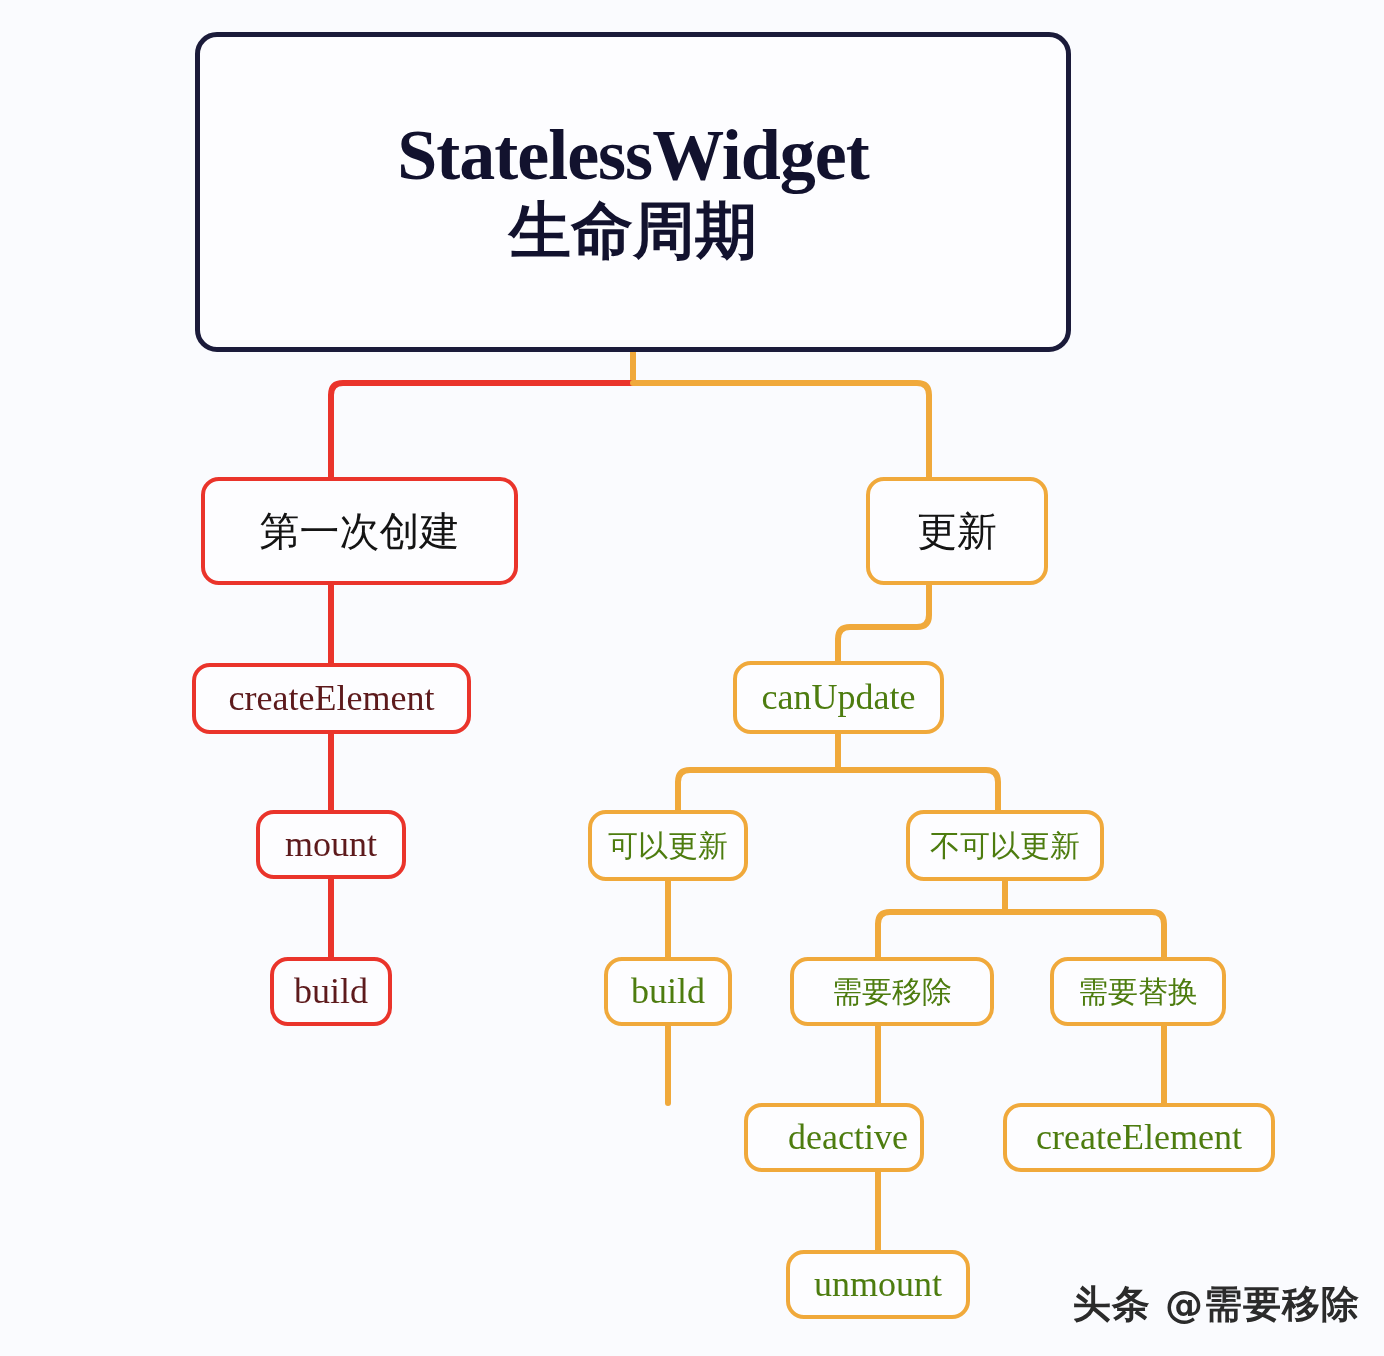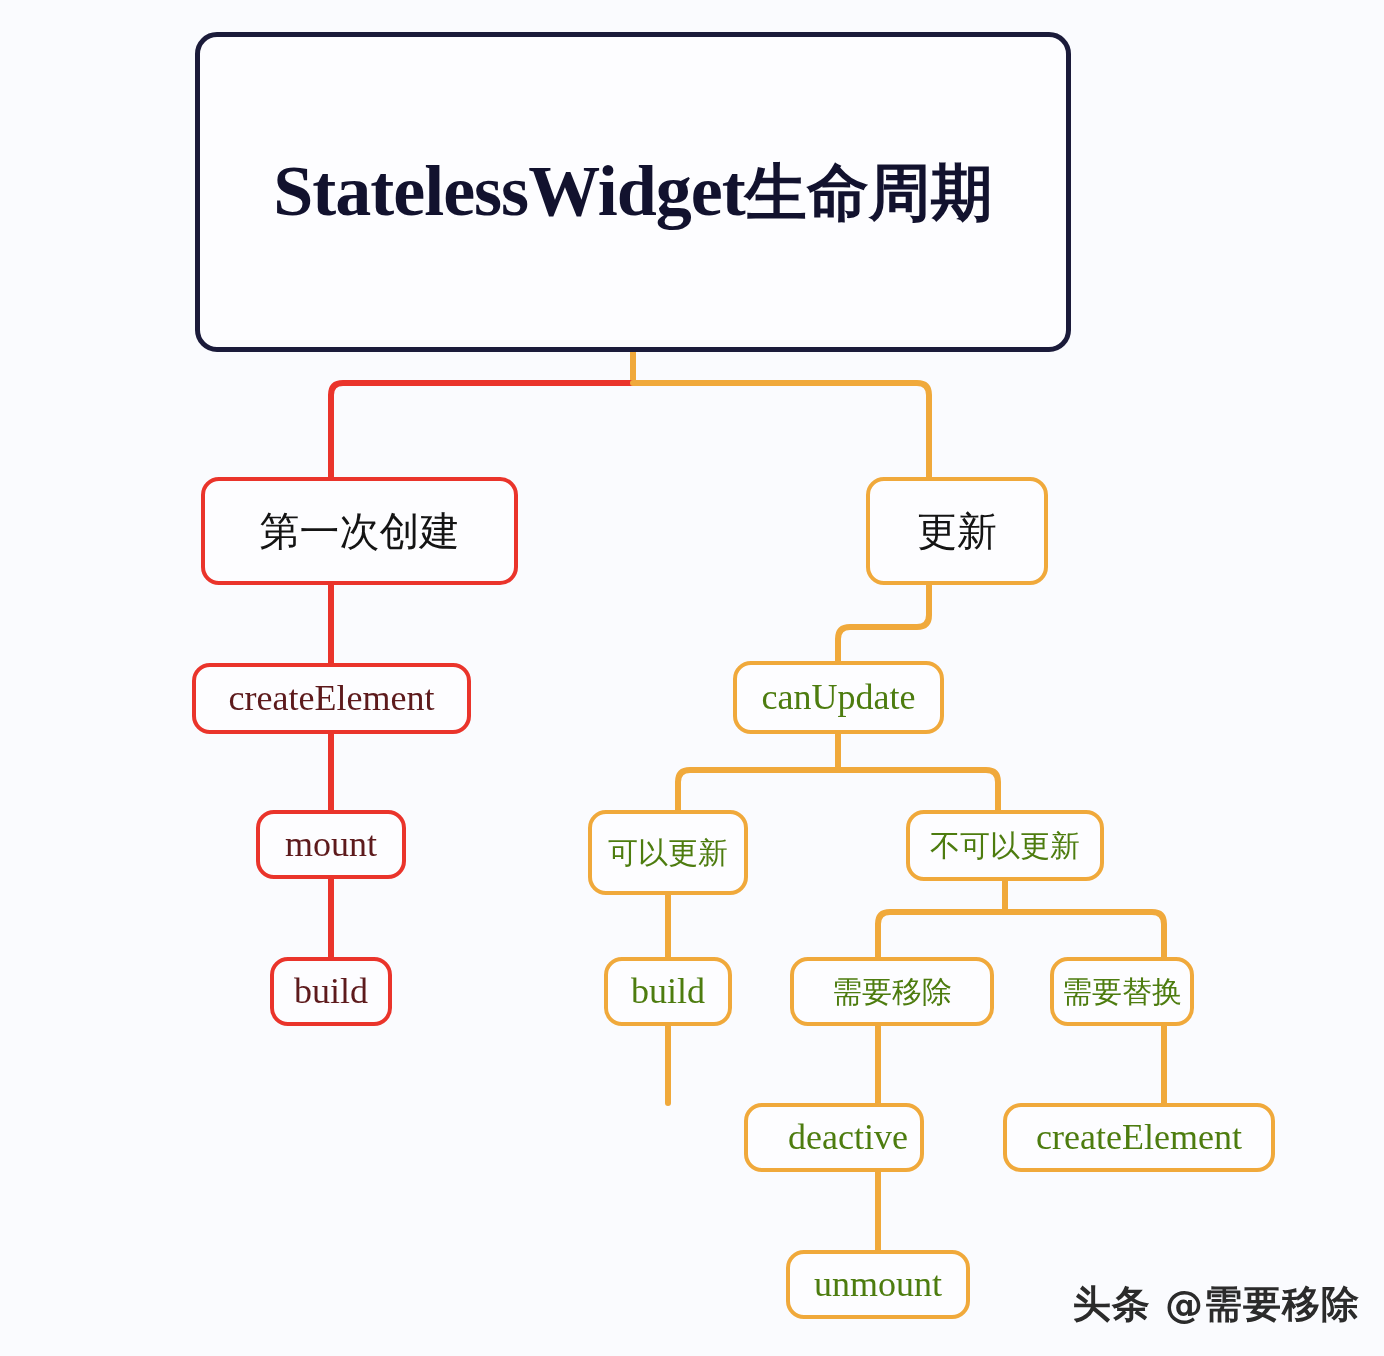--- a/index.html
+++ b/index.html
@@ -38,21 +38,21 @@
     line-height: 1.1;
     white-space: nowrap;
   }
 
   
   .node.root {
     border-color: #1b1b3a;
     border-width: 5px;
     border-radius: 22px;
     color: #12122e;
-    flex-direction: row;
+    flex-direction: column;
     font-weight: bold;
   }
   .root .title-en {
     font-size: 72px;
     letter-spacing: -1px;
     line-height: 1.05;
   }
   .root .title-cn {
     font-family: "DejaVu Sans", "Liberation Sans", sans-serif;
     font-size: 62px;
@@ -162,21 +162,21 @@
   </div>
 
   <div class="node orange head" style="left:838px; top:477px; width:182px; height:108px;">
     <span>更新</span>
   </div>
 
   <div class="node orange mono-serif" style="left:733px; top:661px; width:211px; height:73px; font-size:36px;">
     <span>canUpdate</span>
   </div>
 
-  <div class="node orange cn" style="left:588px; top:810px; width:160px; height:85px;">
+  <div class="node orange cn" style="left:588px; top:810px; width:160px; height:71px;">
     <span>可以更新</span>
   </div>
 
   <div class="node orange cn" style="left:906px; top:810px; width:198px; height:71px;">
     <span>不可以更新</span>
   </div>
 
   <div class="node orange mono-serif" style="left:604px; top:957px; width:128px; height:69px; font-size:36px;">
     <span>build</span>
   </div>
@@ -187,21 +187,21 @@
   </div>
 
   <div class="node orange mono-serif" style="left:744px; top:1103px; width:180px; height:69px; font-size:36px;padding-left:28px;">
     <span>deactive</span>
   </div>
 
   <div class="node orange mono-serif" style="left:786px; top:1250px; width:184px; height:69px; font-size:36px;">
     <span>unmount</span>
   </div>
 
-  <div class="node orange cn" style="left:1050px; top:957px; width:144px; height:69px;">
+  <div class="node orange cn" style="left:1050px; top:957px; width:176px; height:69px;">
     <span>需要替换</span>
   </div>
 
   <div class="node orange mono-serif" style="left:1003px; top:1103px; width:272px; height:69px; font-size:36px;">
     <span>createElement</span>
   </div>
 
   <div id="watermark">
     <span>头条 @需要移除</span>
   </div>

